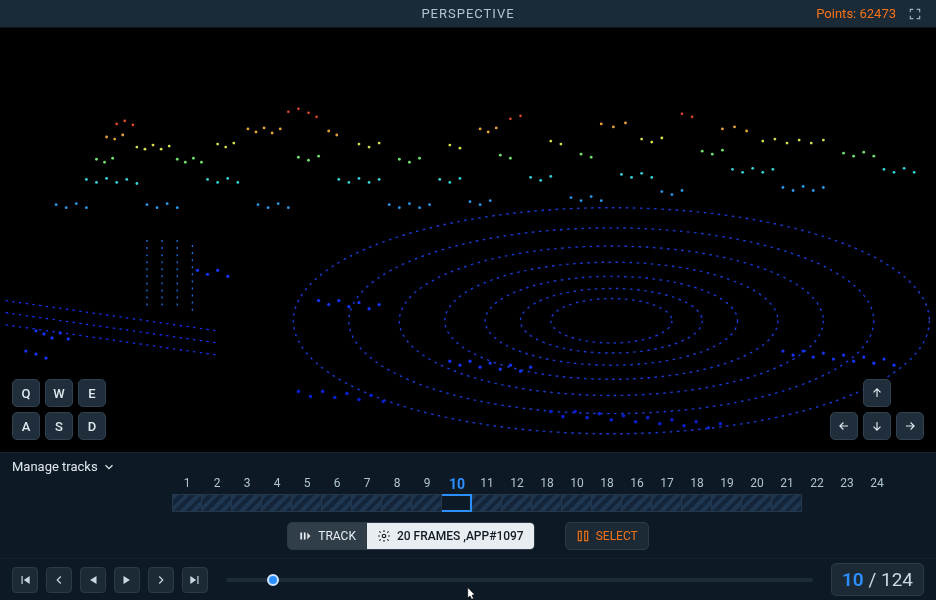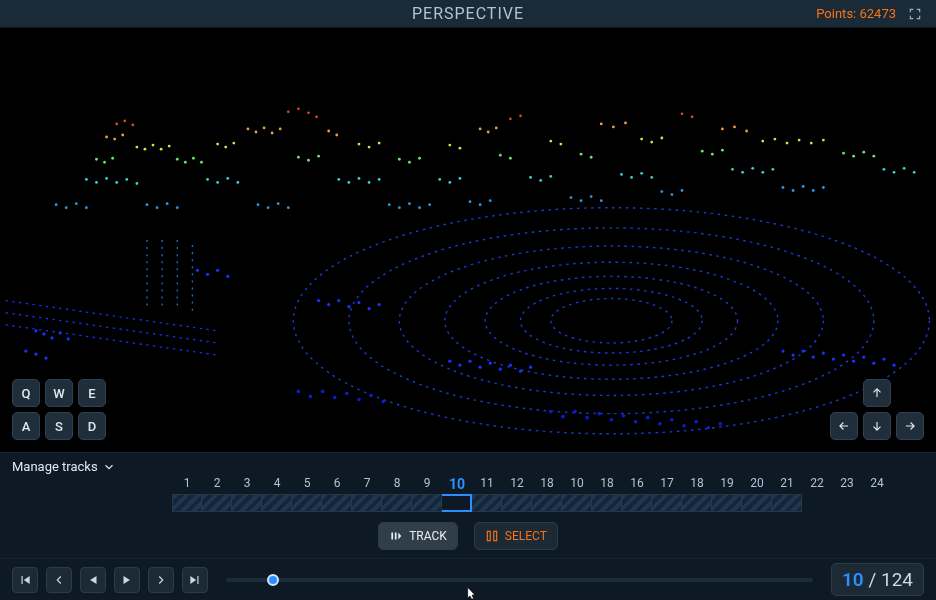--- a/index.html
+++ b/index.html
@@ -1,40 +1,40 @@
 <!DOCTYPE html>
 <html><head>
 <meta charset="utf-8">
 <style>
   * { box-sizing: border-box; margin: 0; padding: 0; }
   html, body { width: 936px; height: 600px; overflow: hidden; font-family: -apple-system, BlinkMacSystemFont, "Segoe UI", Roboto, sans-serif; background: #000; color: #e0e8ef; }
   .app { width: 936px; height: 600px; display: flex; flex-direction: column; background: #0b1620; }
   .topbar { height: 28px; background: #1a2a36; display: flex; align-items: center; position: relative; border-bottom: 1px solid #0b1620; }
-  .topbar-title { position: absolute; left: 50%; transform: translateX(-50%); font-size: 16px; letter-spacing: 1px; color: #b0c4d3; }
+  .topbar-title { position: absolute; left: 50%; transform: translateX(-50%); font-size: 13px; letter-spacing: 1px; color: #b0c4d3; }
   .topbar-right { margin-left: auto; display: flex; align-items: center; gap: 10px; padding-right: 12px; font-size: 13px; color: #f97316; }
   .icon-btn-sm { width: 18px; height: 18px; display: flex; align-items: center; justify-content: center; border-radius: 3px; cursor: pointer; color: #9fb1c1; }
   .viewport { flex: 1; position: relative; background: #000; overflow: hidden; }
   .viewport svg { width:100%; height:100%; display:block; }
   .overlay-keys { position: absolute; left: 12px; bottom: 12px; display: grid; grid-template-columns: repeat(3, 28px); gap: 5px; }
   .keycap { width: 28px; height: 28px; border-radius: 5px; background: #1f2e3a; color: #e0e8ef; display: flex; align-items: center; justify-content: center; font-size: 13px; font-weight: 500; cursor: pointer; border:1px solid #30424f;}
   .overlay-arrows { position: absolute; right: 12px; bottom: 12px; display: grid; grid-template-columns: repeat(3, 28px); gap: 5px; }
   .overlay-arrows .blank { visibility: hidden; }
   .tracks-panel { background: #0d1a25; padding: 6px 12px 8px 12px; border-top: 1px solid #162633; }
   .tracks-header { display: flex; align-items: center; gap: 4px; font-size: 13px; cursor: pointer; margin-bottom: 2px;}
   .frames-row { display:flex; align-items:flex-start; }
   .frames-scroll { display:flex; flex-direction:column; gap:2px; margin-left: 160px; }
   .frames-nums { display:flex; }
   .frame-num { width: 30px; text-align:center; font-size: 12px; color: #b0c4d3; }
   .frame-num.active { color: #2c8fff; font-weight: 700; font-size:14px; }
   .frames-cells { display:flex; }
   .frame-cell { width: 30px; height: 18px; border:1px solid #25384a; background: repeating-linear-gradient(135deg, #1e364f 0 4px, #14253a 4px 8px); }
   .frame-cell.active { background: #0d1a25; border: 2px solid #2c8fff; }
   .frame-cell:last-child { border-right:1px solid #25384a; }
   .frames-cells .frame-cell + .frame-cell { border-left: none; }
-  .action-bar { display:flex; align-items:center; justify-content:center; gap:4px; margin-top:10px; }
+  .action-bar { display:flex; align-items:center; justify-content:center; gap:11px; margin-top:10px; }
   .seg { display:flex; align-items:center; background:#1b2a35; border-radius:5px; overflow:hidden; border:1px solid #2b3c48; }
   .seg-item { padding:6px 10px; display:flex; align-items:center; gap:6px; font-size:12px; color:#f97316; cursor:pointer; }
   .seg-item + .seg-item { border-left:1px solid #2b3c48; }
   .seg-item.active { background:#303e49; color:#e8eef4; }
   .seg-item.frameset { background:#e8edf1; color:#111a22; font-weight:500; }
   .seg-gap { width:8px; }
   .playback { height: 42px; background:#0d1a25; display:flex; align-items:center; padding: 0 12px; gap:8px; border-top:1px solid #142230; }
   .pb-btn { width:26px; height:26px; border-radius:4px; background:#1b2a35; display:flex; align-items:center; justify-content:center; cursor:pointer; color:#cbd8e3; border:1px solid #2b3c48;}
   .slider-track { flex:1; height:4px; background:#1c2c39; border-radius:2px; margin:0 10px; position:relative; }
   .slider-handle { position:absolute; top:50%; width:12px; height:12px; border-radius:50%; background:#2c8fff; transform:translate(-50%,-50%); border:2px solid #cfe6ff; cursor:pointer; }
@@ -414,20 +414,27 @@
     <div class="action-bar">
       <div class="seg">
         <div class="seg-item active">
           <svg class="ic" viewBox="0 0 24 24" fill="currentColor">
               <rect x="4" y="6" width="3" height="12"></rect>
               <rect x="10" y="6" width="3" height="12"></rect>
               <path d="M16 6l5 6-5 6z"></path>
             </svg>
           <span>TRACK</span>
         </div>
+        <div class="seg-item frameset">
+          <svg class="ic" viewBox="0 0 24 24" fill="none" stroke="#111a22" stroke-width="2">
+              <circle cx="12" cy="12" r="3"></circle>
+              <path d="M12 2v3M12 19v3M4.2 4.2l2.1 2.1M17.7 17.7l2.1 2.1M2 12h3M19 12h3M4.2 19.8l2.1-2.1M17.7 6.3l2.1-2.1"></path>
+            </svg>
+          <span>20 FRAMES ,APP#1097</span>
+        </div>
       </div>
       <div class="seg-gap"></div>
       <div class="seg">
         <div class="seg-item">
           <svg class="ic" viewBox="0 0 24 24" fill="none" stroke="currentColor" stroke-width="2">
               <rect x="4" y="4" width="5" height="16"></rect>
               <rect x="15" y="4" width="5" height="16"></rect>
             </svg>
           <span>SELECT</span>
         </div>

